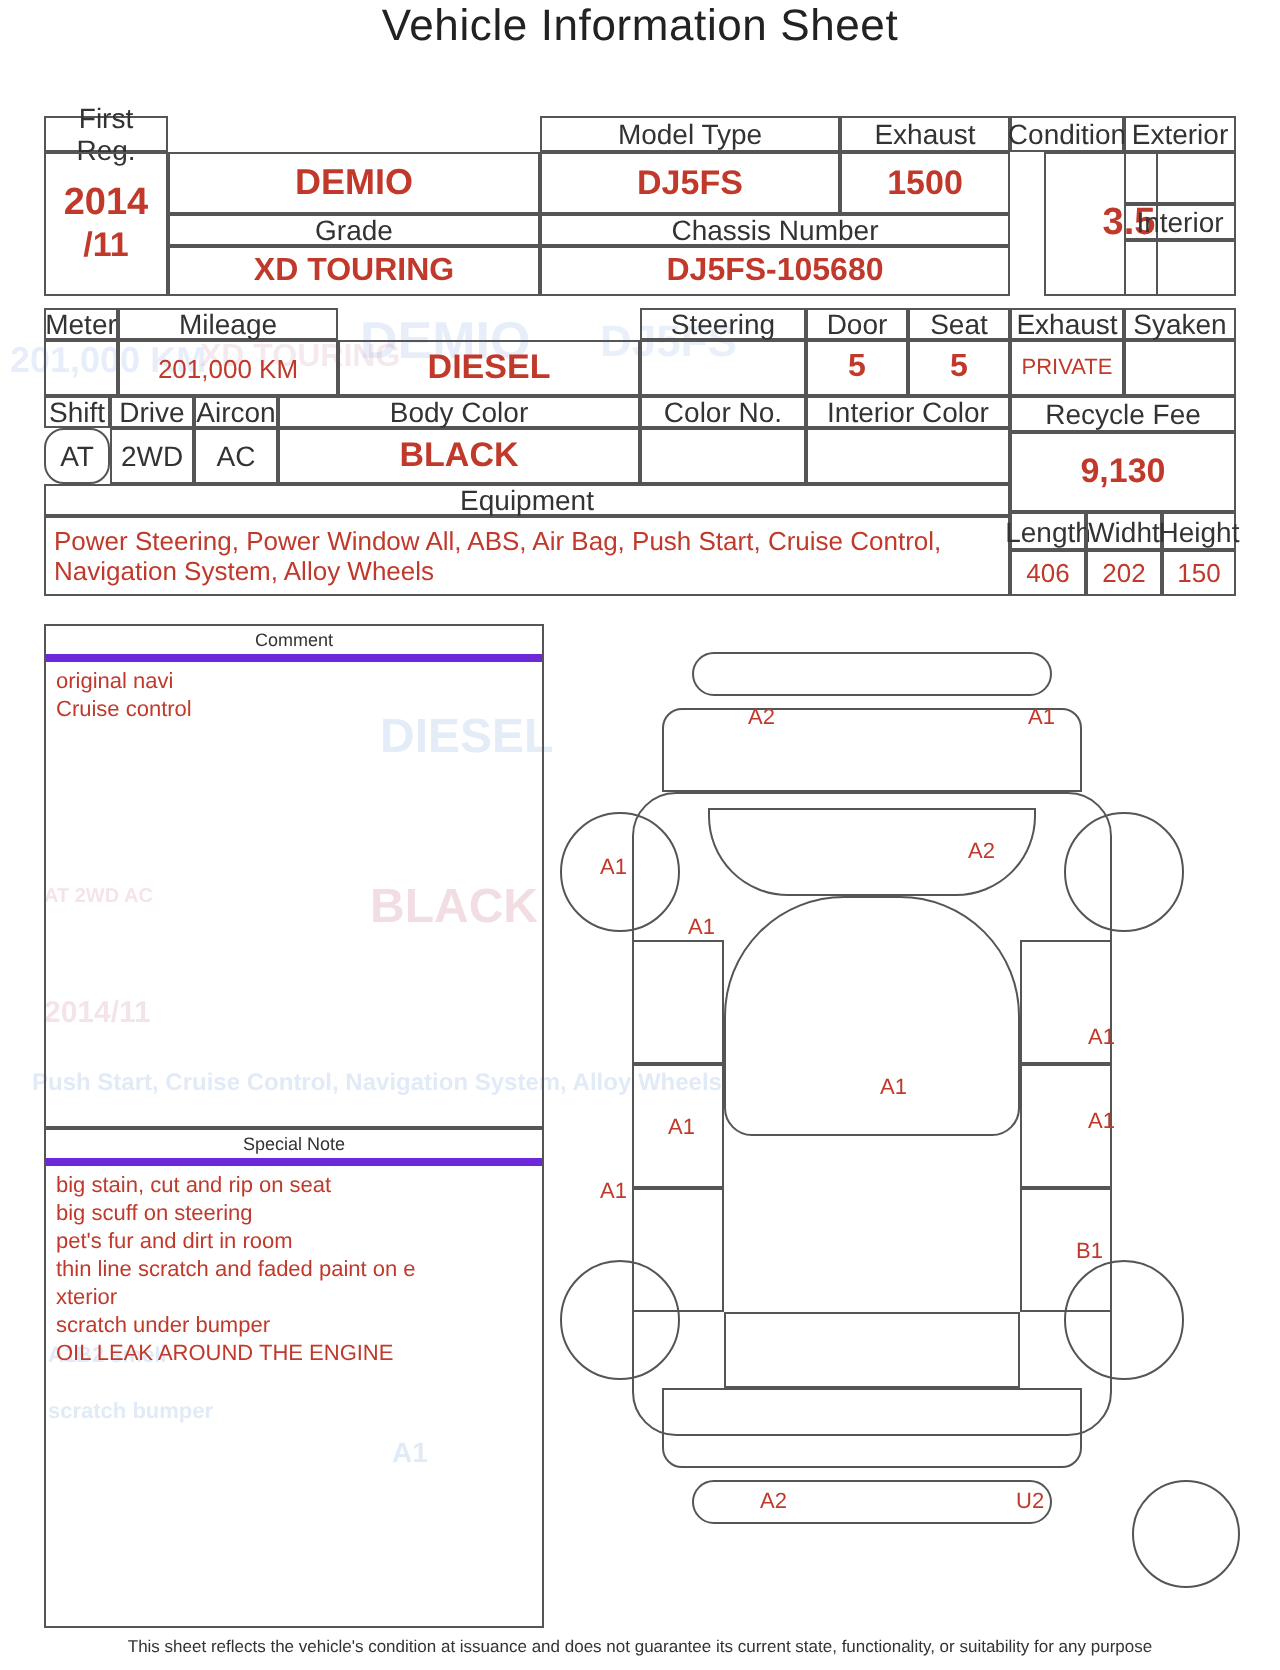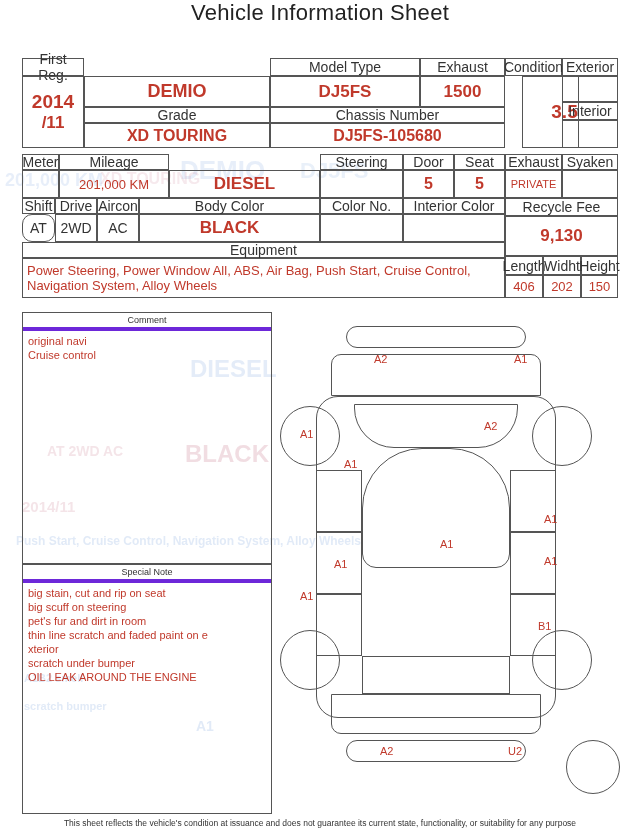--- a/index.html
+++ b/index.html
@@ -48,21 +48,21 @@
 
   <div class="title">Vehicle Information Sheet</div>
 
   <div class="wm" style="left:180px;top:155px;font-size:26px;color:rgba(120,160,220,.18);">DEMIO</div>
   <div class="wm" style="left:300px;top:158px;font-size:22px;color:rgba(120,160,220,.16);">DJ5FS</div>
   <div class="wm" style="left:100px;top:170px;font-size:16px;color:rgba(200,120,140,.16);">XD TOURING</div>
   <div class="wm" style="left:190px;top:355px;font-size:24px;color:rgba(120,160,220,.2);">DIESEL</div>
   <div class="wm" style="left:185px;top:440px;font-size:24px;color:rgba(200,120,140,.25);">BLACK</div>
   <div class="wm" style="left:5px;top:170px;font-size:18px;color:rgba(120,160,220,.18);">201,000 KM</div>
   <div class="wm" style="left:22px;top:498px;font-size:15px;color:rgba(200,120,140,.2);">2014/11</div>
-  <div class="wm" style="left:22px;top:443px;font-size:14px;color:rgba(200,120,140,.2);padding-left:25px;">AT 2WD AC</div>
+  <div class="wm" style="left:22px;top:443px;font-size:10px;color:rgba(200,120,140,.2);">AT 2WD AC</div>
   <div class="wm" style="left:16px;top:534px;font-size:12px;color:rgba(120,160,220,.22);">Push Start, Cruise Control, Navigation System, Alloy Wheels</div>
   <div class="wm" style="left:196px;top:718px;font-size:14px;color:rgba(120,160,220,.22);">A1</div>
   <div class="wm" style="left:24px;top:672px;font-size:11px;color:rgba(120,160,220,.22);">A1B2 smell</div>
   <div class="wm" style="left:24px;top:700px;font-size:11px;color:rgba(120,160,220,.22);">scratch bumper</div>
 
   <div class="cell" style="left:22px;top:58px;width:62px;height:18px;">
       <span class="lbl">First Reg.</span>
     </div>
   <div class="cell" style="left:22px;top:76px;width:62px;height:72px;flex-direction:column;">
     <span class="val" style="font-size:19px;">2014</span>

